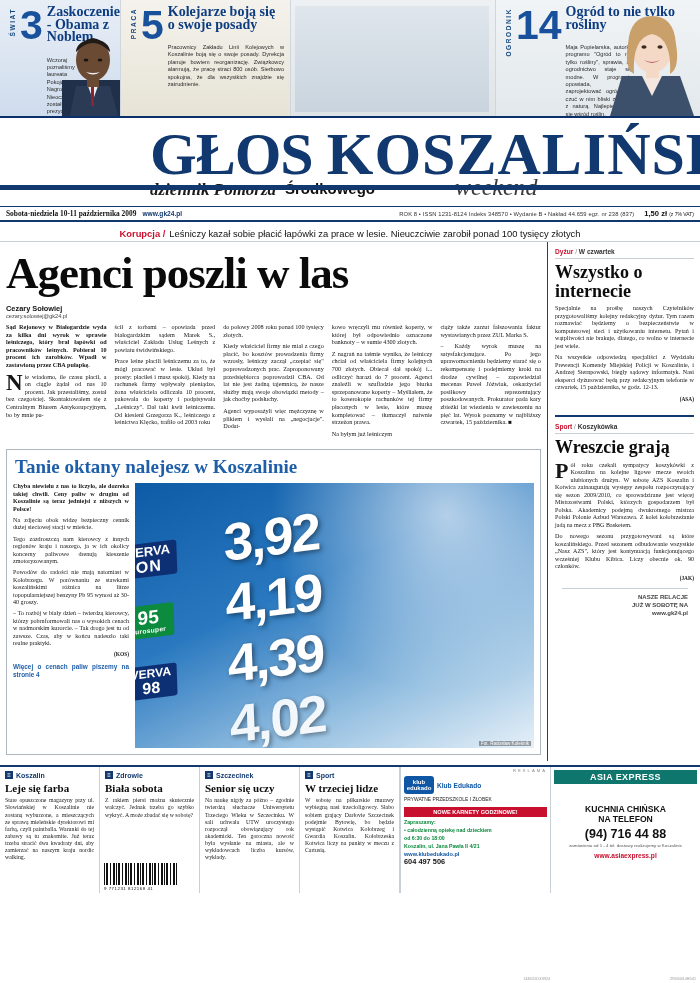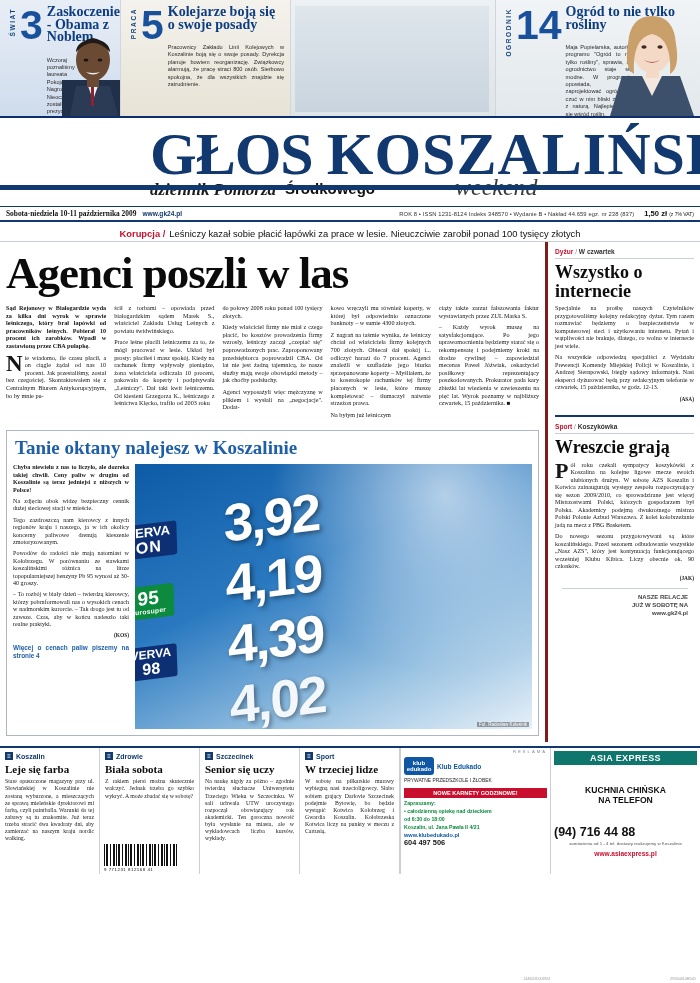--- a/index.html
+++ b/index.html
@@ -167,21 +167,21 @@
     font-family: "Liberation Sans", sans-serif;
     font-size: 9.4px;
     border-bottom: 1px solid #c9cfd6;
     justify-content: center;
   }
   .kicker .label { color: #c8102e; font-weight: bold; }
   .kicker .text { color: #111; }
 
   
   .content { display: flex; padding: 0; }
-  .main-col { width: 548px; border-right: 3px solid #7f1d1d; }
+  .main-col { width: 548px; border-right: 1px solid #7f1d1d; }
   .right-col { width: 152px; }
 
   .lead-head {
     font-family: "Liberation Serif", serif;
     font-weight: bold;
     font-size: 45px;
     line-height: 46px;
     letter-spacing: -1px;
     padding: 8px 6px 4px 6px;
     color: #0b0b0b;
@@ -442,22 +442,22 @@
   .ad2 { background: #fff; }
   .asia-top {
     background: #0f766e; color: #fff; text-align: center;
     font-weight: bold; font-size: 9px; padding: 2px 11px; letter-spacing: .4px;
   }
   .asia-sub {
     text-align: center; font-weight: bold; font-size: 8.6px; color: #111;
     line-height: 10px; margin-top: 20px;
   }
   .asia-phone {
-    font-weight: bold; font-size: 12.5px; color: #111;
-    margin-top: 20px;
+    text-align: center; font-weight: bold; font-size: 12.5px; color: #111;
+    margin-top: 3px;
   }
   .asia-url {
     text-align: center; font-weight: bold; font-size: 6.6px; color: #c8102e;
     margin-top: 4px;
   }
   .asia-note { text-align:center; font-size: 4.4px; color:#555; margin-top: 2px;}
 
   
   .barcode-wrap {
     position: absolute; left: 4px; bottom: 2px; width: 74px;
@@ -576,20 +576,24 @@
     <span class="label">Korupcja /</span>
     <span class="text">Leśniczy kazał sobie płacić łapówki za prace w lesie. Nieuczciwie zarobił ponad 100 tysięcy złotych</span>
   </div>
 
   <div class="content">
 
     <div class="main-col">
 
       <div class="lead-head">Agenci poszli w las</div>
 
+      <div class="byline">
+        <div class="name">Cezary Sołowiej</div>
+        <div class="mail">cezary.solowiej@gk24.pl</div>
+      </div>
 
       <div class="art-cols">
         <div class="art-col">
           <p class="bold">Sąd Rejonowy w Białogardzie wyda za kilka dni wyrok w sprawie leśniczego, który brał łapówki od pracowników leśnych. Pobierał 10 procent ich zarobków. Wpadł w zastawioną przez CBA pułapkę.</p>
           <p class="dropcap">Nie wiadomo, ile czasu płacił, a on ciągle żądał od nas 10 procent. Jak przestaliśmy, został bez czego­ściej. Skontaktowałem się z Centralnym Biurem Antykorupcyjnym, bo by mnie pu-</p>
         </div>
         <div class="art-col">
           <p>ścił z torbami – opowiada przed białogardzkim sądem Marek S., właściciel Zakładu Usług Leśnych z powiatu świdwińskiego.</p>
           <p>Prace leśne płacili leśniczemu za to, że mógł pracować w lesie. Układ był prosty: płaciłeś i masz spokój. Kiedy na rachunek firmy wpływały pieniądze, żona właściciela odliczała 10 procent, pakowała do koperty i podpisywała „Leśniczy". Dał taki kwit leśniczemu. Od kiesieni Grzegorza K., leśniczego z leśnictwa Klęcko, trafiło od 2003 roku</p>
         </div>

